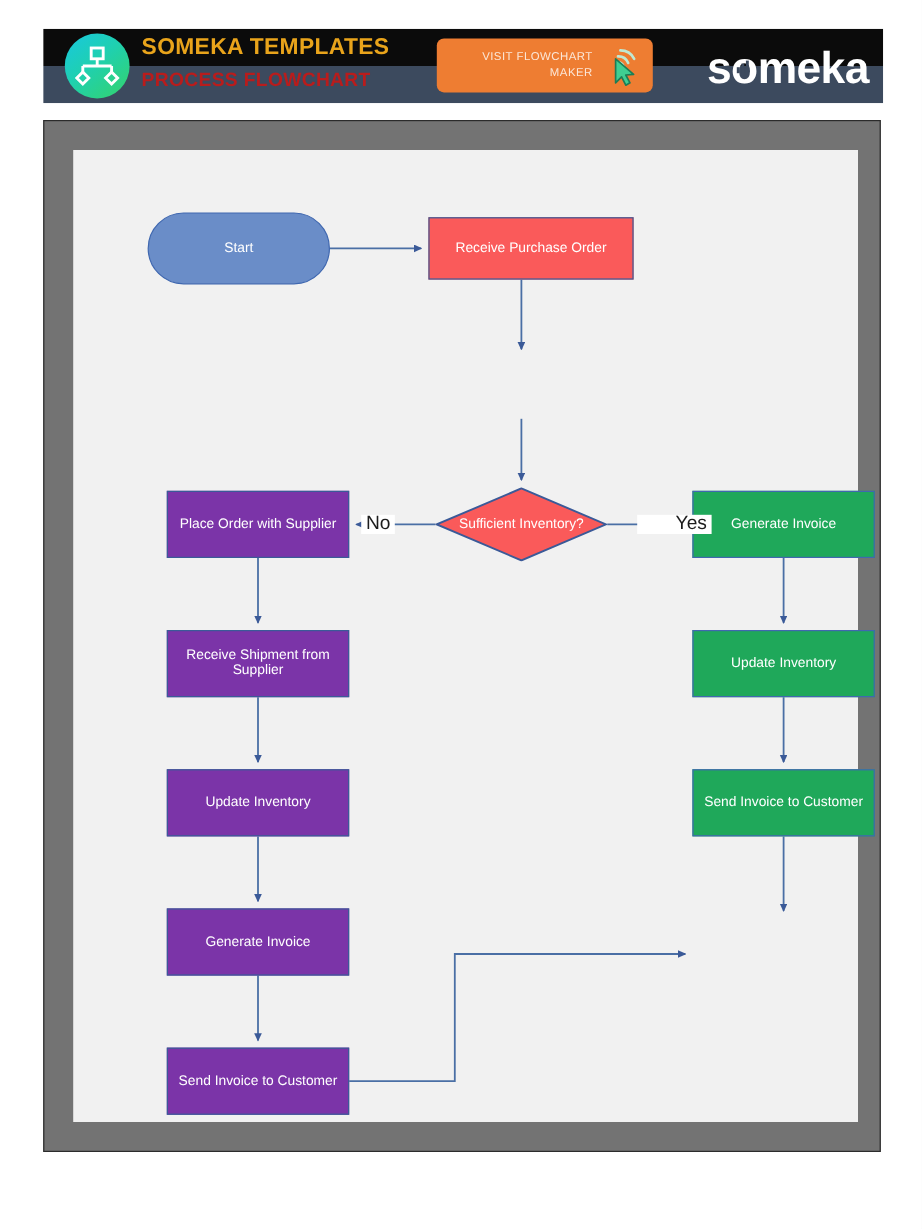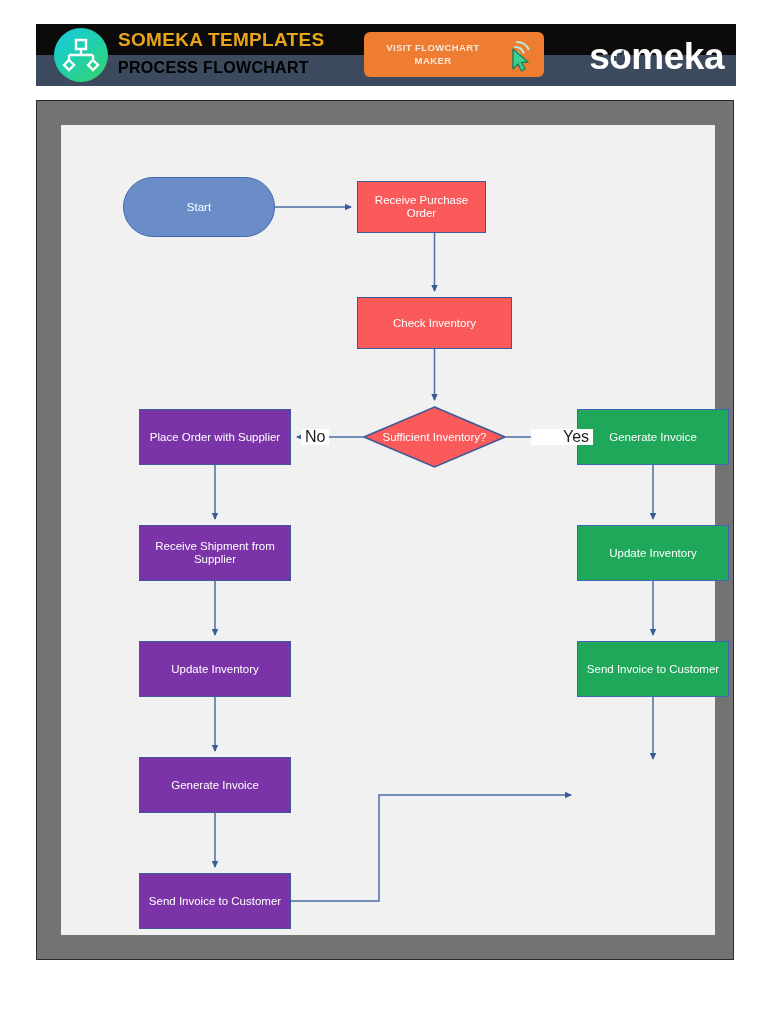--- a/index.html
+++ b/index.html
@@ -60,46 +60,46 @@
     letter-spacing: .3px;
     z-index: 6;
     white-space: nowrap;
   }
   .header-title {
     position: absolute;
     left: 82px;
     top: 35px;
     font-size: 16px;
     font-weight: bold;
-    color: #000000;
+    color: #b91c1c;
     letter-spacing: .3px;
     z-index: 6;
     white-space: nowrap;
   }
   .cta-button {
     position: absolute;
     left: 328px;
     top: 8px;
     width: 180px;
     height: 45px;
     background: #ee7d32;
     border-radius: 6px;
     z-index: 7;
     cursor: pointer;
   }
   .cta-label {
     position: absolute;
     left: 8px;
     top: 9px;
     width: 122px;
-    text-align: center;
+    text-align: right;
     font-size: 9.5px;
     line-height: 13px;
     color: #fbe6d6;
-    font-weight: bold;
+    font-weight: normal;
     letter-spacing: .4px;
   }
   .cta-cursor {
     position: absolute;
     right: 10px;
     top: 6px;
     width: 34px;
     height: 34px;
   }
   .brand-wordmark {
@@ -289,27 +289,24 @@
           <path d="M592,340 L592,394"></path>
           <path d="M592,456 L592,510"></path>
           <path d="M592,572 L592,634"></path>
         </g>
       </svg>
 
       <div class="node node-terminator" style="left:62px;  top:52px;  width:152px; height:60px;">
         <span>Start</span>
       </div>
 
-      <div class="node node-process-red" style="left:296px; top:56px;  width:129px; height:52px;text-align:center;">
+      <div class="node node-process-red" style="left:296px; top:56px;  width:171px; height:52px;text-align:center;">
         <span>Receive Purchase Order</span>
       </div>
 
-      <div class="node node-process-red" style="left:296px; top:172px; width:155px; height:52px;">
-        <span>Check Inventory</span>
-      </div>
 
       <div class="node node-process-purple" style="left:78px; top:284px; width:152px; height:56px;">
         <span>Place Order with Supplier</span>
       </div>
 
       <div class="node node-decision" style="left:302px; top:281px; width:143px; height:62px;">
         <svg class="decision-shape" viewBox="0 0 143 62" preserveAspectRatio="none">
           <polygon points="71.5,1 142,31 71.5,61 1,31" fill="#fa5a5a" stroke="#3b5a98" stroke-width="1.6"></polygon>
         </svg>
         <span class="decision-text">Sufficient Inventory?</span>

